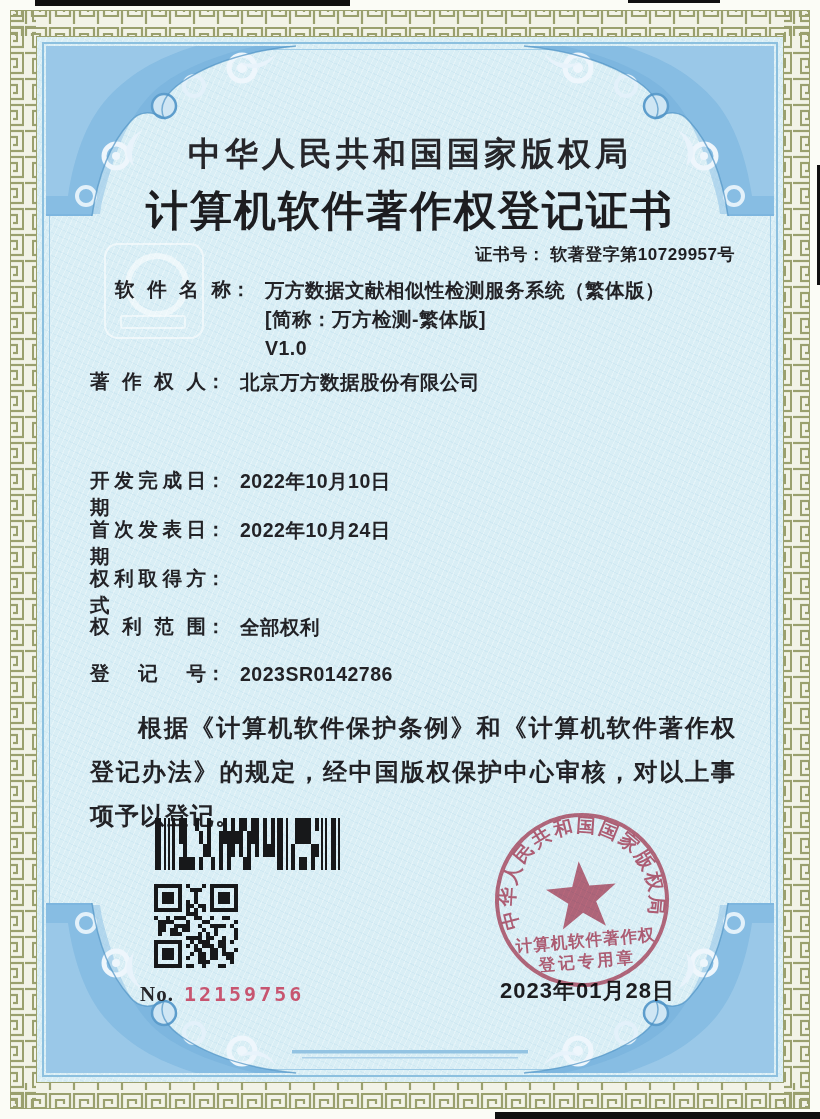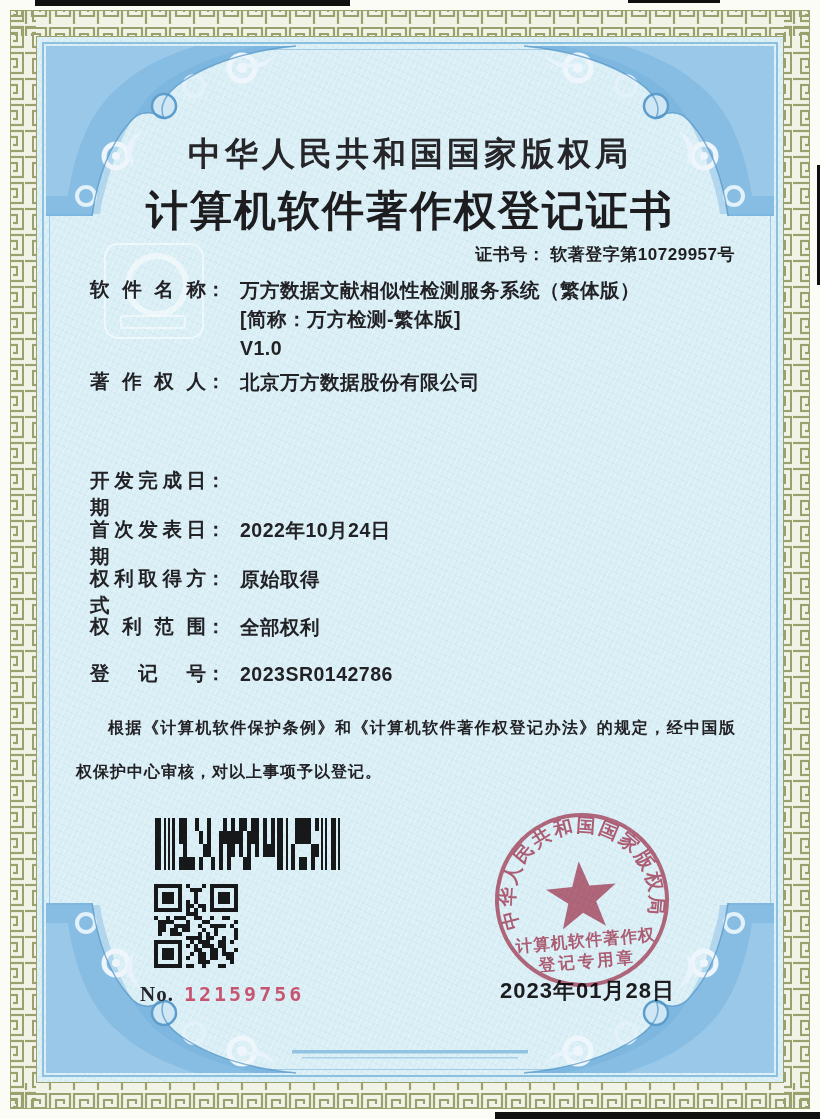--- a/index.html
+++ b/index.html
@@ -33,30 +33,30 @@
   }
   .field-row{position:absolute;left:90px;right:82px;font-size:19.5px;font-weight:700;color:#222226;}
   .flabel{
     display:inline-block;width:116px;
     text-align:justify;text-align-last:justify;
     vertical-align:top;
   }
   .fcolon{display:inline-block;vertical-align:top;}
   .fvalues{position:absolute;left:150px;top:0;right:0;line-height:29px;}
   .fvalue{display:block;letter-spacing:.5px;}
-  .row-sw{top:276px;}
+  .row-sw{top:276px;margin-left:25px;}
   .row-author{top:368px;}
   .row-dev{top:467px;}
   .row-pub{top:516px;}
   .row-acq{top:565px;}
   .row-scope{top:613px;}
   .row-reg{top:660px;}
   .statement{
-    left:76px;right:84px;top:706px;
-    font-size:16px;font-weight:600;line-height:44px;letter-spacing:1px;
+    left:90px;right:84px;top:706px;
+    font-size:24px;font-weight:600;line-height:44px;letter-spacing:1px;
     text-indent:2em;text-align:justify;color:#222226;
   }
   .barcode-wrap{position:absolute;left:155px;top:818px;width:190px;height:52px;}
   .qr-wrap{position:absolute;left:154px;top:884px;width:84px;height:84px;}
   .serial-line{left:140px;top:982px;font-size:21px;}
   .serial-prefix{font-family:"Liberation Serif",serif;font-weight:600;color:#26262a;letter-spacing:1px;text-align:center;}
   .serial-number{
     font-family:"DejaVu Sans Mono",monospace;font-size:20px;font-weight:600;
     color:#c75570;letter-spacing:3px;margin-left:10px;text-align:right;
   }
@@ -163,34 +163,34 @@
 
 <div class="field-row row-author">
   <span class="flabel">著作权人</span><span class="fcolon">：</span>
   <div class="fvalues">
       <span class="fvalue">北京万方数据股份有限公司</span>
     </div>
 </div>
 
 <div class="field-row row-dev">
   <span class="flabel">开发完成日期</span><span class="fcolon">：</span>
+  <div class="fvalues">
+      <span class="fvalue">2022年10月10日</span>
+    </div>
 </div>
 
 <div class="field-row row-pub">
   <span class="flabel">首次发表日期</span><span class="fcolon">：</span>
   <div class="fvalues">
       <span class="fvalue">2022年10月24日</span>
     </div>
 </div>
 
 <div class="field-row row-acq">
   <span class="flabel">权利取得方式</span><span class="fcolon">：</span>
-  <div class="fvalues">
-      <span class="fvalue">原始取得</span>
-    </div>
 </div>
 
 <div class="field-row row-scope">
   <span class="flabel">权利范围</span><span class="fcolon">：</span>
   <div class="fvalues">
       <span class="fvalue">全部权利</span>
     </div>
 </div>
 
 <div class="field-row row-reg">

